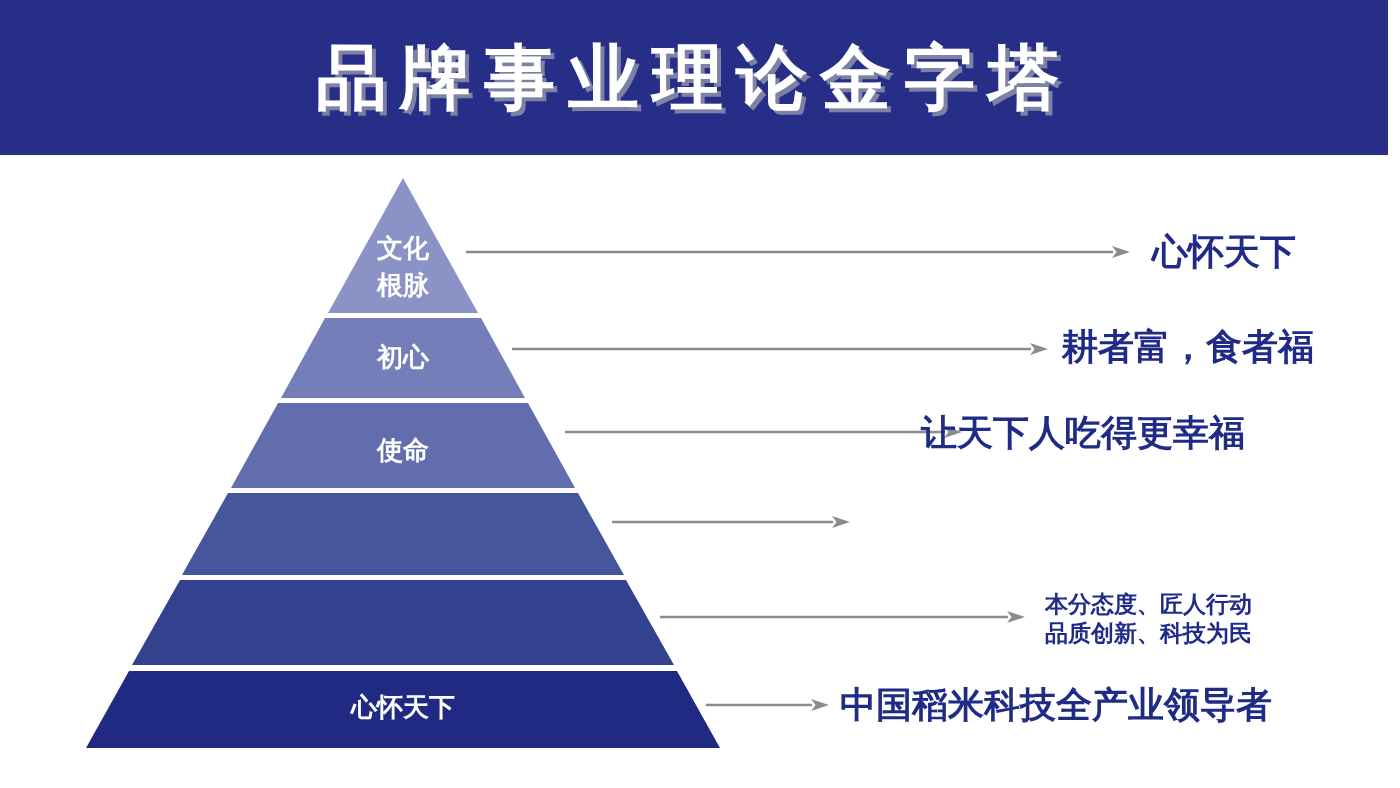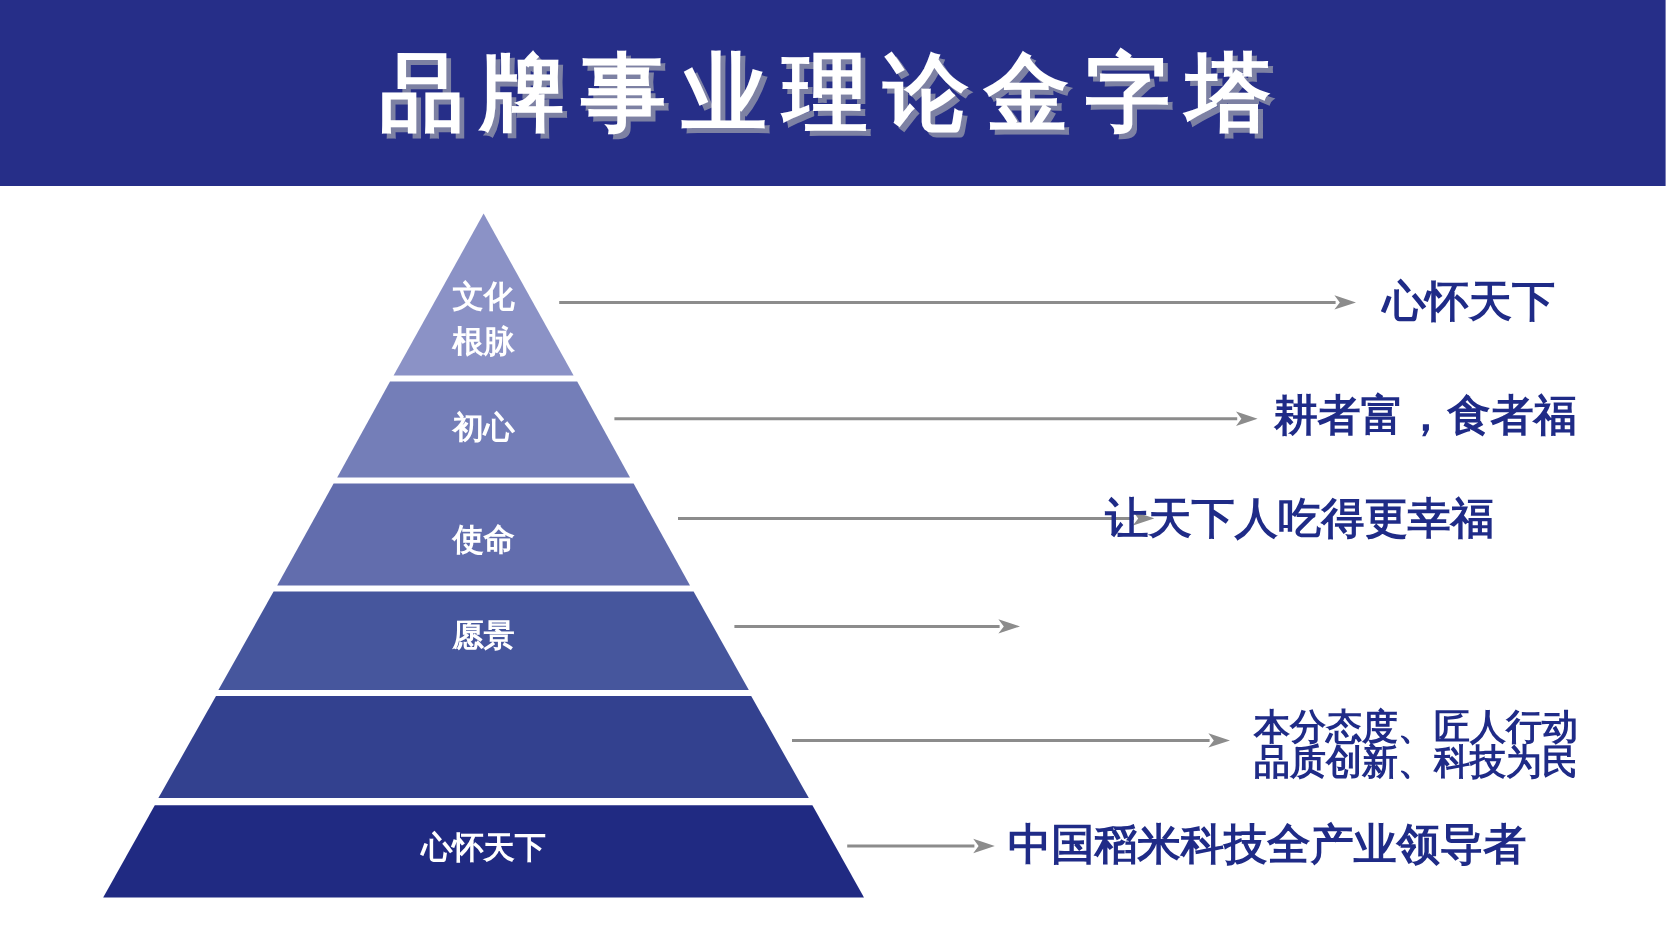--- a/index.html
+++ b/index.html
@@ -21,21 +21,21 @@
   svg.diagram { position:absolute; left:0; top:0; }
   .level-label {
     position:absolute; width:320px; left:243px; text-align:center;
     color:#ffffff; font-weight:bold; font-size:26px; line-height:37px;
     white-space:nowrap;
   }
   .annotation {
     position:absolute; color:#1f2b87; font-weight:bold; font-size:36px;
     line-height:36px; white-space:nowrap;
   }
-  .annotation.small { font-size:30px; line-height:29px; }
+  .annotation.small { font-size:23px; line-height:29px;font-family:Liberation Mono, monospace; }
 </style>
 </head>
 <body>
 
 <div id="stage">
 
   <div class="banner">
     <div class="title">品牌事业理论金字塔</div>
   </div>
 
@@ -64,23 +64,20 @@
   <div class="level-label" style="top:230px;">
     <div>文化</div>
     <div>根脉</div>
   </div>
   <div class="level-label" style="top:432px;">
     <div>使命</div>
   </div>
   <div class="level-label" style="top:339px;">
     <div>初心</div>
   </div>
-  <div class="level-label" style="top:512px;">
-    <div>愿景</div>
-  </div>
   <div class="level-label" style="top:689px;">
     <div>心怀天下</div>
   </div>
 
   <div class="annotation" style="left:1152px; top:234px;">
     <div>心怀天下</div>
   </div>
   <div class="annotation" style="left:1062px; top:329px;text-align:center;">
     <div>耕者富，食者福</div>
   </div>

